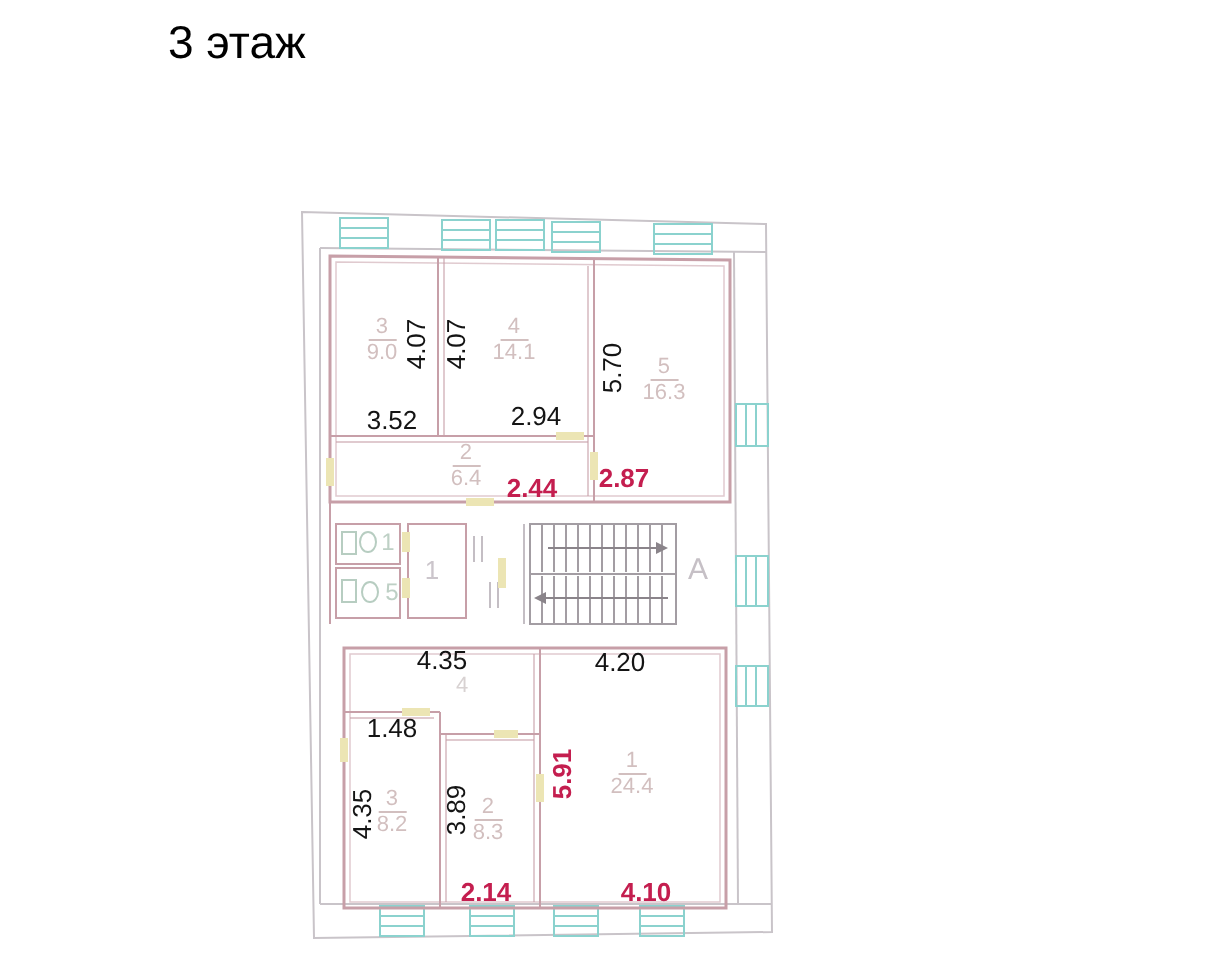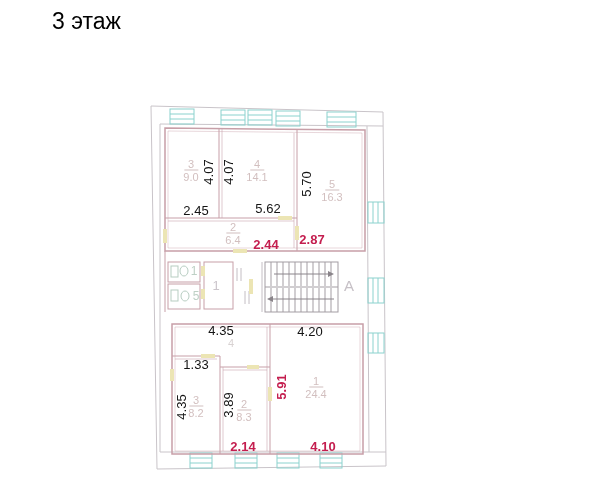--- a/index.html
+++ b/index.html
@@ -4,21 +4,21 @@
 <style>
   html,body{margin:0;padding:0;background:#ffffff;}
   #stage{
     position:relative;width:604px;height:477px;background:#ffffff;overflow:hidden;
     font-family:"Liberation Sans",sans-serif;
   }
   .title{
     position:absolute;left:52px;top:5px;font-size:23px;line-height:33px;color:#000;
     white-space:nowrap;
   }
-  .title div{white-space:nowrap;}
+  .title div{white-space:nowrap;margin-left:32px;}
   svg{position:absolute;left:0;top:0;}
   .lbl{position:absolute;transform:translate(-50%,-50%);white-space:nowrap;}
   .rlabel{
     position:absolute;display:flex;flex-direction:column;align-items:center;
     font-size:11px;line-height:12px;color:#d2bfbf;transform:translate(-50%,-50%);
   }
   .rlabel .num{border-bottom:1px solid currentColor;padding:0 4px;}
   .rlabel.plain{color:#d8d2d2;}
   .wc{font-size:12px;color:#bed0c5;}
   .hall{font-size:13px;color:#cbc5cb;}
@@ -157,37 +157,37 @@
   </div>
   <div class="rlabel" style="left:332px;top:190px">
     <span class="num">5</span>
     <span>16.3</span>
   </div>
   <div class="rlabel" style="left:233px;top:233px">
     <span class="num">2</span>
     <span>6.4</span>
   </div>
 
-  <span class="lbl dim" style="left:196px;top:210px">2.45</span>
-  <span class="lbl dim" style="left:268px;top:208px">5.62</span>
+  <span class="lbl dim" style="left:196px;top:210px">3.52</span>
+  <span class="lbl dim" style="left:268px;top:208px">2.94</span>
   <span class="lbl dim v" style="left:208px;top:172px">4.07</span>
   <span class="lbl dim v" style="left:228px;top:172px">4.07</span>
   <span class="lbl dim v" style="left:306px;top:184px">5.70</span>
   <span class="lbl dim red" style="left:266px;top:244px">2.44</span>
   <span class="lbl dim red" style="left:312px;top:239px">2.87</span>
 
   <span class="lbl wc" style="left:194px;top:271px">1</span>
   <span class="lbl wc" style="left:196px;top:296px">5</span>
   <span class="lbl hall" style="left:216px;top:285px">1</span>
   <span class="lbl stair-letter" style="left:349px;top:285px">А</span>
 
   <span class="lbl dim" style="left:221px;top:330px">4.35</span>
   <span class="lbl dim" style="left:310px;top:331px">4.20</span>
   <span class="lbl rlabel plain" style="left:231px;top:343px">4</span>
-  <span class="lbl dim" style="left:196px;top:364px">1.33</span>
+  <span class="lbl dim" style="left:196px;top:364px">1.48</span>
   <span class="lbl dim v" style="left:181px;top:407px">4.35</span>
   <span class="lbl dim v" style="left:228px;top:405px">3.89</span>
   <span class="lbl dim red v" style="left:281px;top:387px">5.91</span>
 
   <div class="rlabel" style="left:196px;top:406px">
     <span class="num">3</span>
     <span>8.2</span>
   </div>
   <div class="rlabel" style="left:244px;top:410px">
     <span class="num">2</span>

